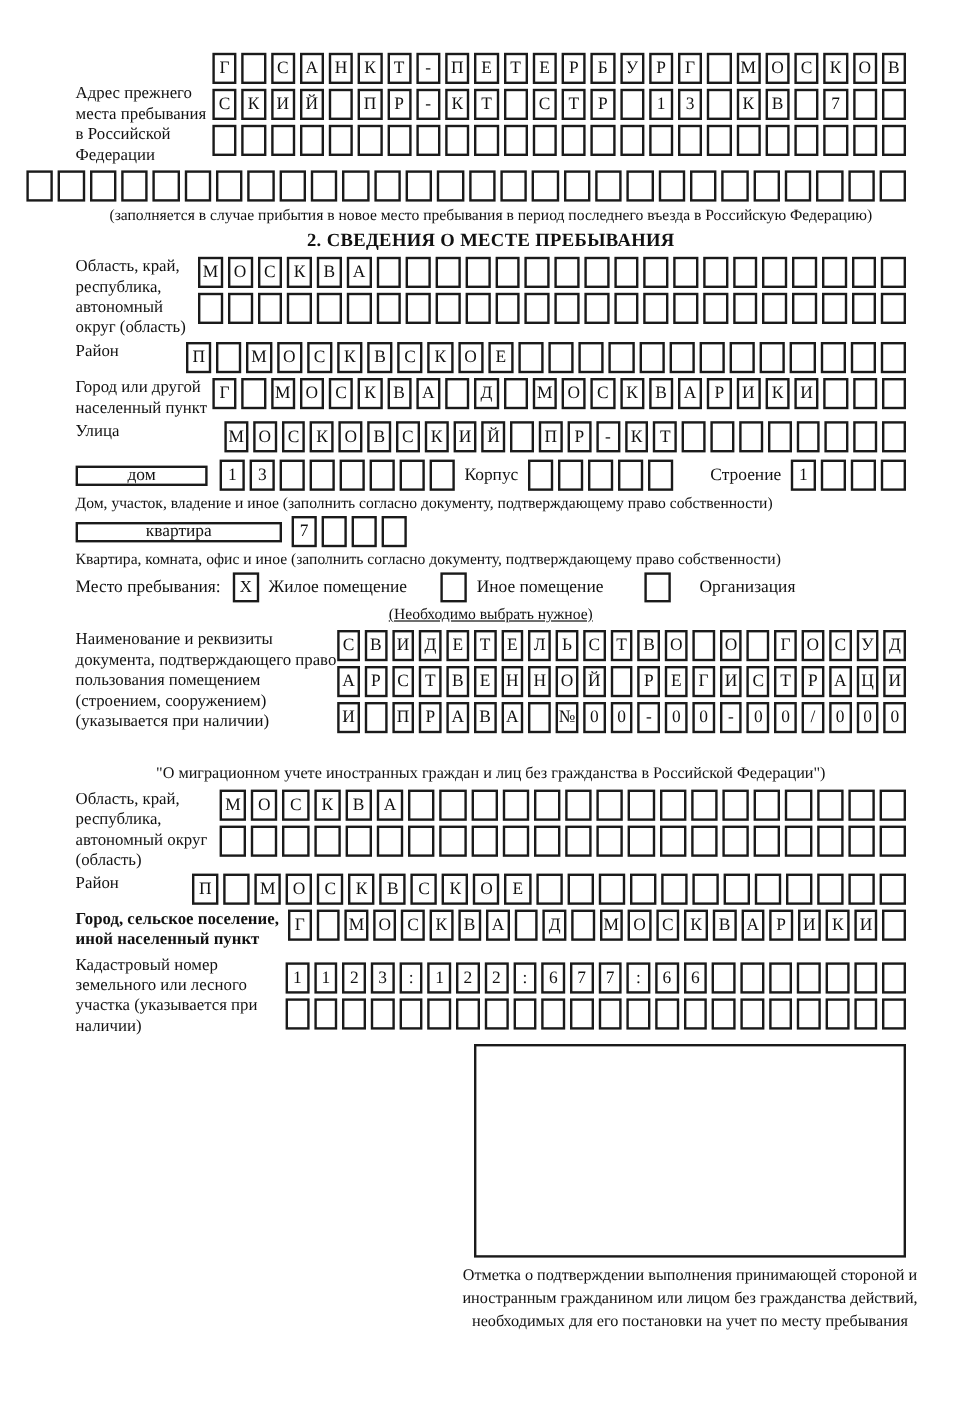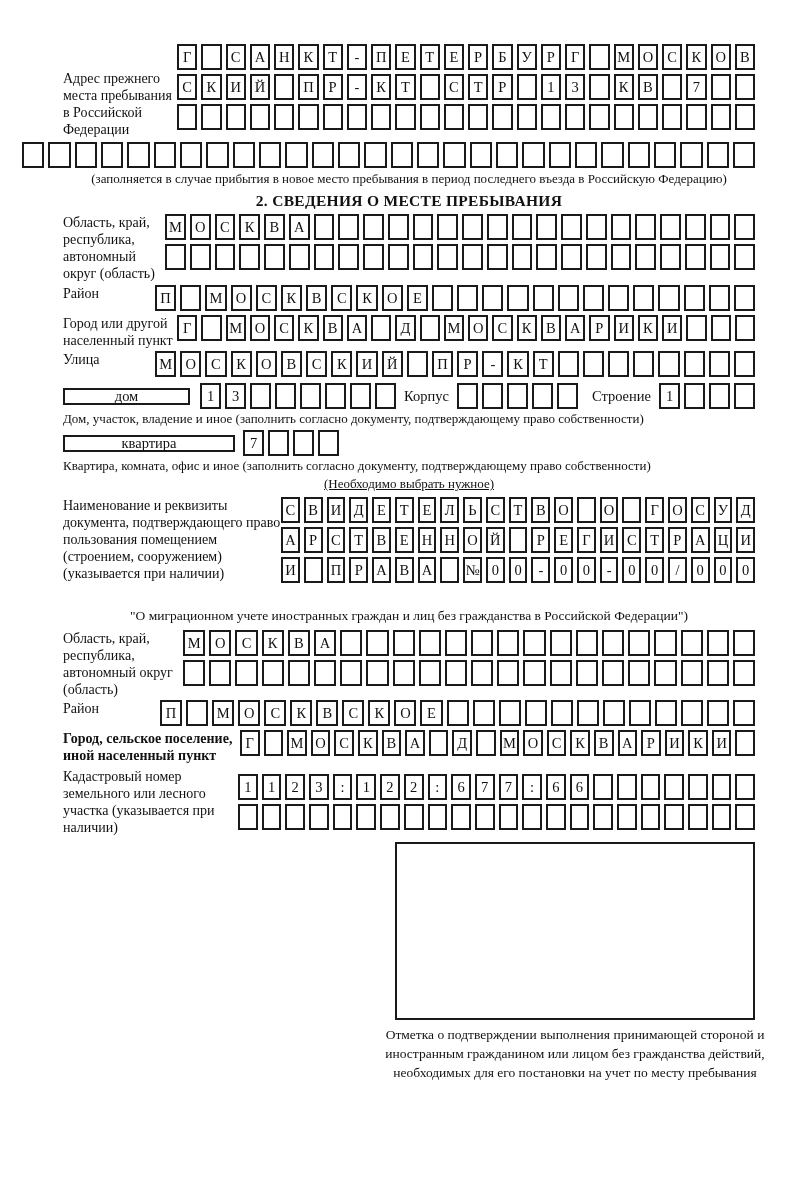--- a/index.html
+++ b/index.html
@@ -37,21 +37,21 @@
   .s1-note{margin-top:3px;}
 
   
   .s2-title{margin-top:5px;margin-bottom:4px;}
   .oblast-block .lbl{width:102px;}
   .oblast-block{min-height:68px;}
   .raion-block{margin-top:3px;}
   .raion-block .lbl{width:92px;}
   .gorod-block{margin-top:4px;min-height:34px;}
   .gorod-block .lbl{width:114px;}
-  .ulitsa-block{margin-top:2px;}
+  .ulitsa-block{margin-top:2px;gap:32px;}
   .ulitsa-block .lbl{width:92px;}
 
   .dom-row{margin-top:6px;display:flex;align-items:center;}
   .wide-box{
     height:17px;border:2px solid #1a1a1a;box-sizing:border-box;
     display:flex;align-items:center;justify-content:center;font-size:14.5px;
   }
   .dom-box{width:140px;margin-right:10px;}
   .kv-box{width:172px;margin-right:8px;}
   .inline-lbl{font-size:14.5px;line-height:17px;margin:0 8px;}
@@ -375,41 +375,50 @@
         <div class="cell"></div>
       </div>
     <div class="inline-lbl">Корпус</div>
     <div class="cellrow cells-fixed">
         <div class="cell"></div>
         <div class="cell"></div>
         <div class="cell"></div>
         <div class="cell"></div>
         <div class="cell"></div>
       </div>
-    <div class="inline-lbl" style="margin-left:14px;">Строение</div>
+    <div class="inline-lbl" style="margin-left:31px;">Строение</div>
     <div class="cellrow cells-fixed">
         <div class="cell">1</div>
         <div class="cell"></div>
         <div class="cell"></div>
         <div class="cell"></div>
       </div>
   </div>
   <div class="caption">Дом, участок, владение и иное (заполнить согласно документу, подтверждающему право собственности)</div>
 
   <div class="kv-row">
     <div class="wide-box kv-box">квартира</div>
     <div class="cellrow cells-fixed">
         <div class="cell">7</div>
         <div class="cell"></div>
         <div class="cell"></div>
         <div class="cell"></div>
       </div>
   </div>
   <div class="caption">Квартира, комната, офис и иное (заполнить согласно документу, подтверждающему право собственности)</div>
 
+  <div class="chk-row">
+    <span>Место пребывания:</span>
+    <span class="chk" style="margin-left:10px;">X</span>
+    <span class="opt-lbl">Жилое помещение</span>
+    <span class="chk" style="margin-left:28px;"></span>
+    <span class="opt-lbl">Иное помещение</span>
+    <span class="chk" style="margin-left:34px;"></span>
+    <span class="opt-lbl" style="margin-left:24px;">Организация</span>
+  </div>
   <div class="note-center chk-note">(Необходимо выбрать нужное)</div>
 
   <div class="block doc-block">
     <div class="lbl">Наименование и реквизиты документа, подтверждающего право пользования помещением (строением, сооружением) (указывается при наличии)</div>
     <div class="rows">
       <div class="cellrow">
           <div class="cell">С</div>
           <div class="cell">В</div>
           <div class="cell">И</div>
           <div class="cell">Д</div>

